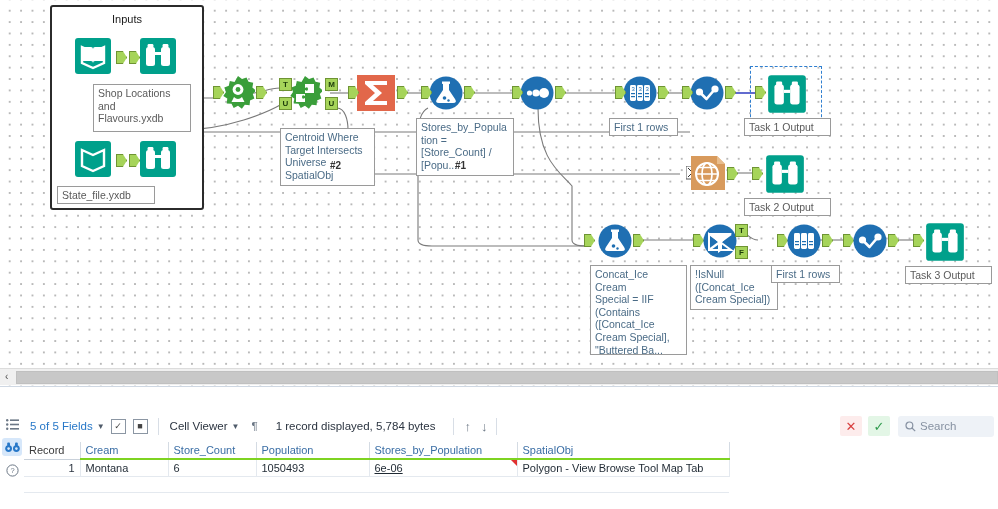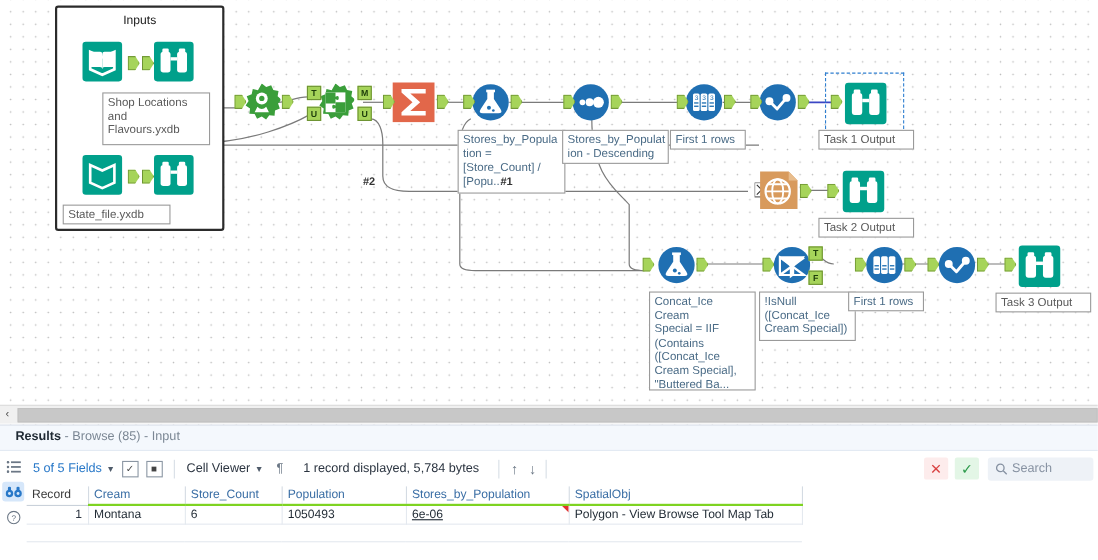--- a/index.html
+++ b/index.html
@@ -281,20 +281,24 @@
         <rect x="8" y="8" width="18" height="18" fill="#ffffff"></rect>
         <path d="M8 8 h9 v4 q3 -2 3 1 t-3 1 v4 h-9 z" fill="#3a9e3a"></path>
         <path d="M17 17 h9 v9 h-9 v-4 q-3 2 -3 -1 t3 -1 z" fill="#3a9e3a"></path>
       </svg>
     </div>
     <div class="anchor-lbl" style="left:279px; top:78px;">T</div>
     <div class="anchor-lbl" style="left:279px; top:97px;">U</div>
     <div class="anchor-lbl" style="left:325px; top:78px;">M</div>
     <div class="anchor-lbl" style="left:325px; top:97px;">U</div>
 
+    <div class="anno" style="left:280px; top:128px; width:95px; height:58px;">Centroid Where
+Target Intersects
+Universe
+SpatialObj</div>
     <div class="numtag" style="left:330px; top:160px;">#2</div>
 
     <div class="tool" style="left:356px; top:74px; width:40px; height:38px;">
       <svg width="40" height="38" viewBox="0 0 40 38">
         <rect x="1" y="1" width="38" height="36" fill="#e2674a"></rect>
         <path d="M9 7 h22 v4 h-14 l9 8 -9 8 h14 v4 h-22 v-3 l10 -9 -10 -9 z" fill="#ffffff"></path>
       </svg>
     </div>
     <div class="anchor in" style="left:348px; top:86px;"></div>
     <div class="anchor out" style="left:397px; top:86px;"></div>
@@ -321,22 +325,20 @@
       <svg width="34" height="34" viewBox="0 0 34 34">
         <circle cx="17" cy="17" r="16.5" fill="#1f6fb2"></circle>
         <circle cx="9.5" cy="17" r="2.6" fill="#ffffff"></circle>
         <circle cx="16" cy="17" r="3.6" fill="#ffffff"></circle>
         <circle cx="24" cy="17" r="5" fill="#ffffff"></circle>
       </svg>
     </div>
     <div class="anchor in" style="left:512px; top:86px;"></div>
     <div class="anchor out" style="left:555px; top:86px;"></div>
 
-    <div class="anno" style="left:511px; top:118px; width:97px; height:31px;">Stores_by_Populat
-ion - Descending</div>
 
     <div class="tool" style="left:623px; top:76px; width:34px; height:34px;">
       <svg width="34" height="34" viewBox="0 0 34 34">
         <circle cx="17" cy="17" r="16.5" fill="#1f6fb2"></circle>
         <g fill="#ffffff">
           <rect x="7" y="9" width="6" height="16" rx="1.4"></rect>
           <rect x="14" y="9" width="6" height="16" rx="1.4"></rect>
           <rect x="21" y="9" width="6" height="16" rx="1.4"></rect>
         </g>
         <g fill="#1f6fb2" font-family="Liberation Sans" font-size="6">
@@ -496,23 +498,20 @@
 
   </div>
 
   <div id="hscroll">
     <div class="arrow">‹</div>
     <div class="thumb"></div>
   </div>
 
   <div id="results">
 
-    <div id="results-title">
-      <b>Results</b><span> - Browse (85) - Input</span>
-    </div>
 
     <div id="railbar">
       <div class="rail-ico">
         <svg width="13" height="11" viewBox="0 0 13 11">
           <g fill="currentColor">
             <circle cx="1.2" cy="1.2" r="1.2"></circle>
               <rect x="4" y="0.4" width="9" height="1.6"></rect>
             <circle cx="1.2" cy="5.5" r="1.2"></circle>
               <rect x="4" y="4.7" width="9" height="1.6"></rect>
             <circle cx="1.2" cy="9.8" r="1.2"></circle>

